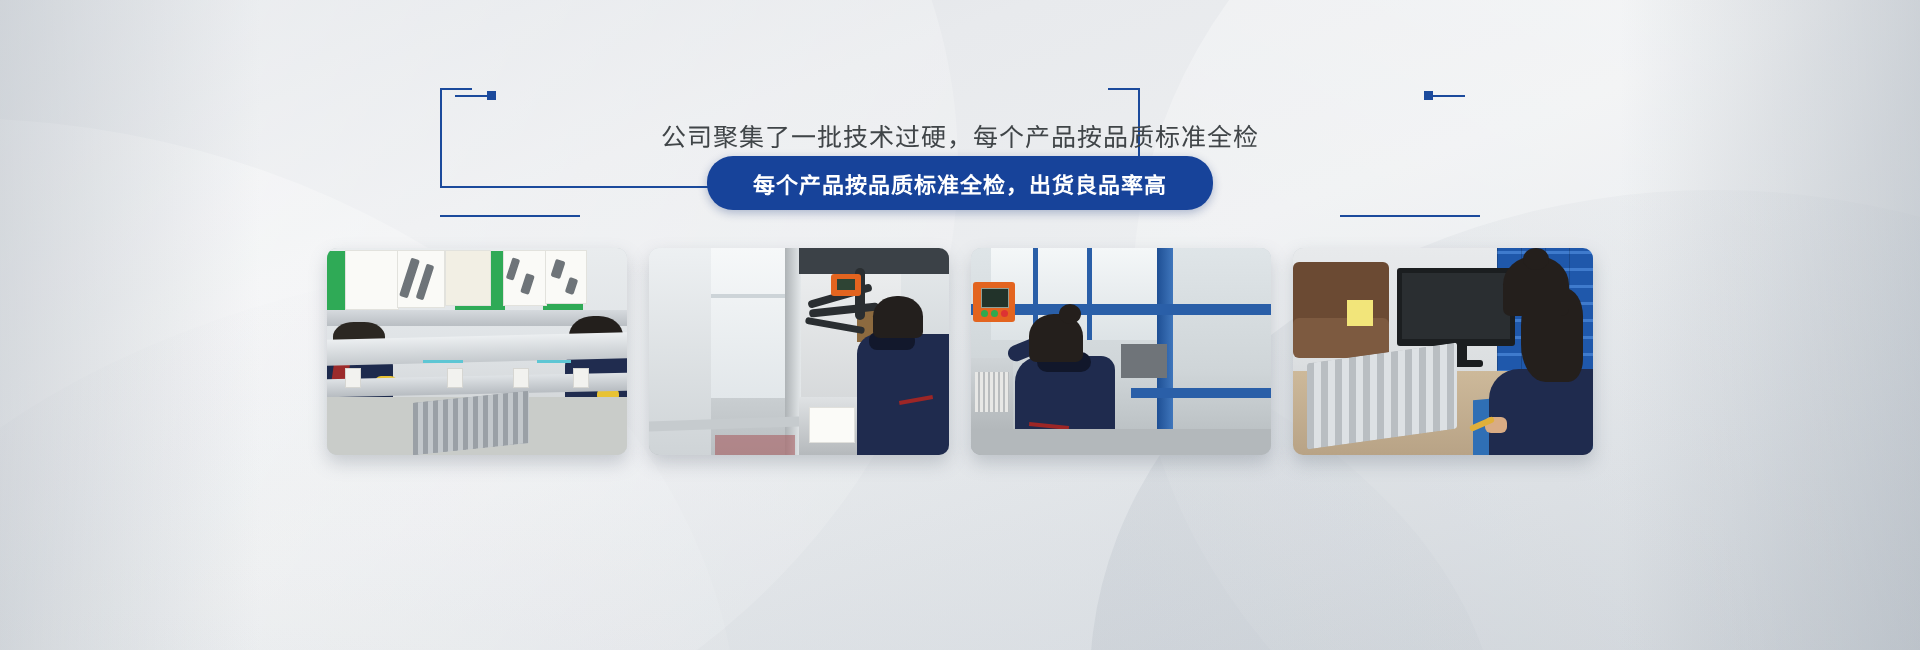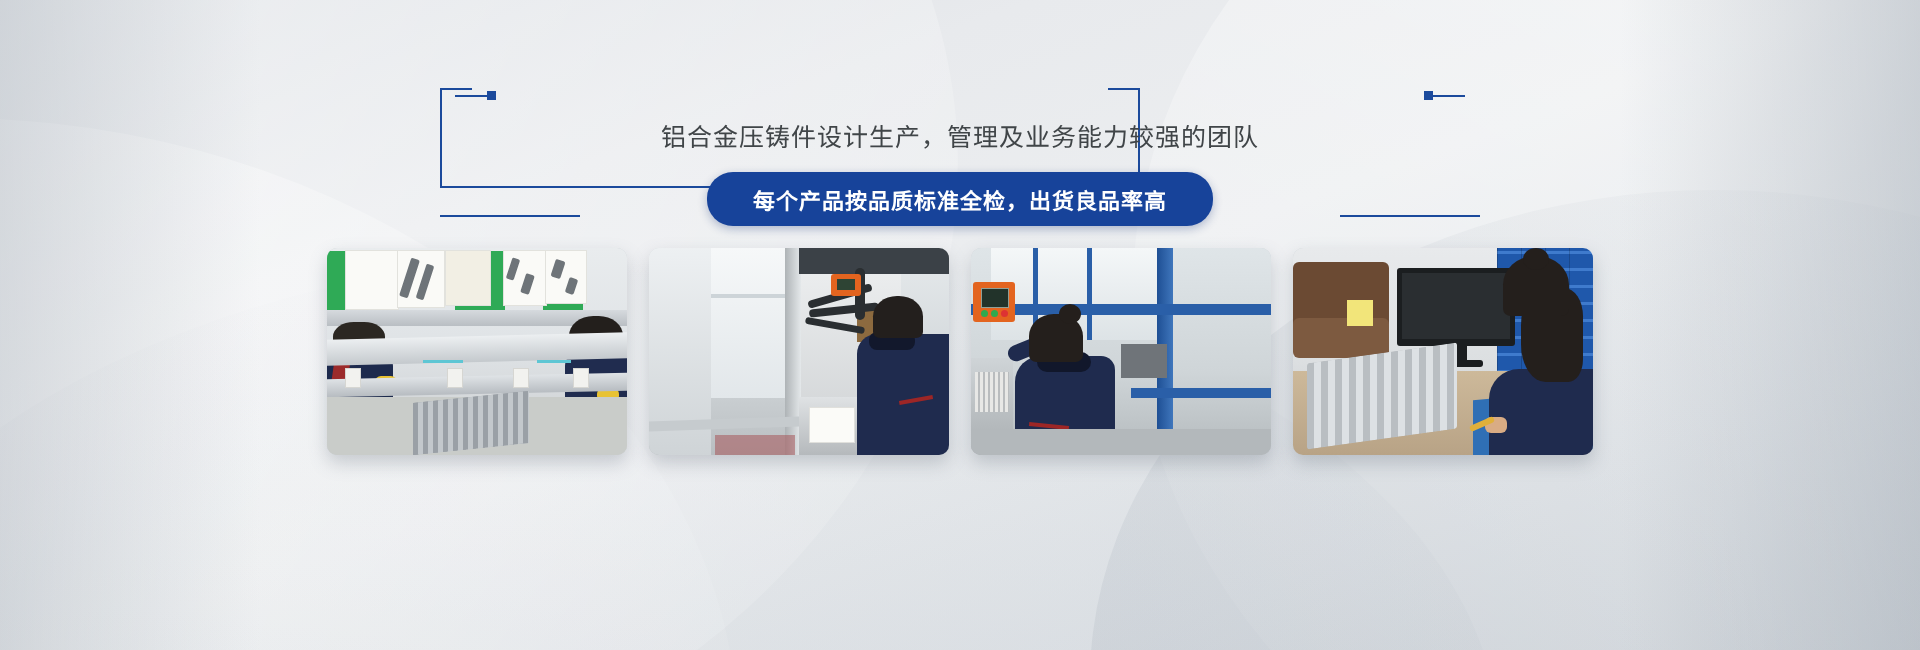--- a/index.html
+++ b/index.html
@@ -49,21 +49,21 @@
   .headline{position:absolute;left:0;top:62px;width:1920px;text-align:center;
     font-size:43px;font-weight:bold;color:#18479b;letter-spacing:2px;line-height:1.15;
     text-shadow:1px 1px 0 rgba(255,255,255,.55);}
   .subtitle{position:absolute;left:0;top:120px;width:1920px;text-align:center;
     font-size:25px;color:#404548;letter-spacing:1px;line-height:1.4;}
 
   .rule{position:absolute;top:215px;height:2px;background:#1b4a9c;}
   .rule-l{left:440px;width:140px;}
   .rule-r{right:440px;width:140px;}
 
-  .pill{position:absolute;left:50%;top:172px;transform:translateX(-50%);
+  .pill{position:absolute;left:50%;top:156px;transform:translateX(-50%);
     background:#17439a;color:#fff;font-size:22px;font-weight:bold;letter-spacing:1px;
     padding:11px 46px;border-radius:26px;white-space:nowrap;
     box-shadow:0 3px 10px rgba(20,50,120,.30);}
 
   
   .photos{position:absolute;left:0;top:248px;width:1920px;height:210px;
     display:flex;justify-content:center;gap:22px;}
   .card{width:300px;height:207px;border-radius:10px;overflow:hidden;position:relative;
     box-shadow:0 8px 18px rgba(90,100,115,.28);background:#cdd2d7;}
   .card .scene{position:absolute;inset:0;}
@@ -204,21 +204,21 @@
   <div class="shade-l"></div>
   <div class="shade-r"></div>
 
   <div class="textblock">
     <div class="frame"></div>
     <div class="tick tick-l"></div>
     <div class="dot dot-l"></div>
     <div class="tick tick-r"></div>
     <div class="dot dot-r"></div>
 
-    <div class="subtitle">铝合金压铸件设计生产，管理及业务能力较强的团队</div>
+    <div class="subtitle">公司聚集了一批技术过硬，每个产品按品质标准全检</div>
 
     <div class="rule rule-l"></div>
     <div class="rule rule-r"></div>
     <div class="pill">每个产品按品质标准全检，出货良品率高</div>
   </div>
 
   <div class="photos">
 
     <div class="card">
       <div class="scene ph1">

